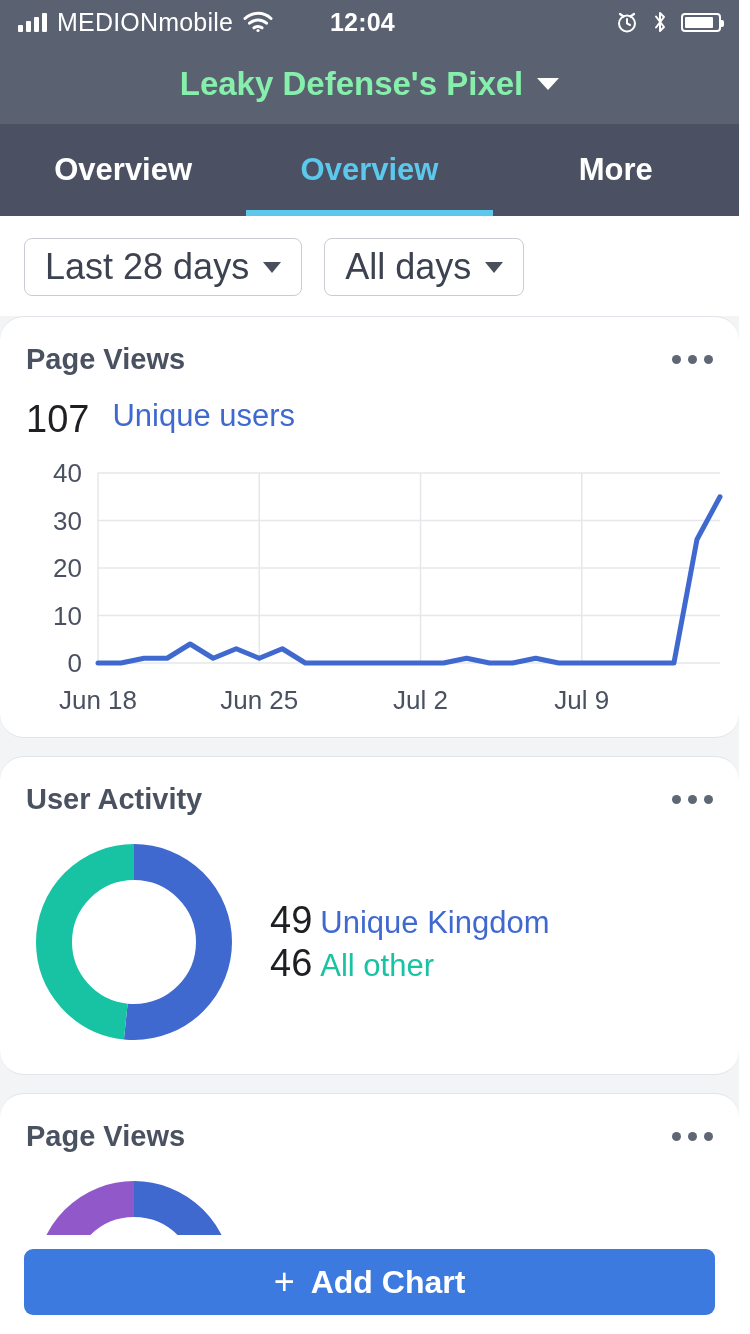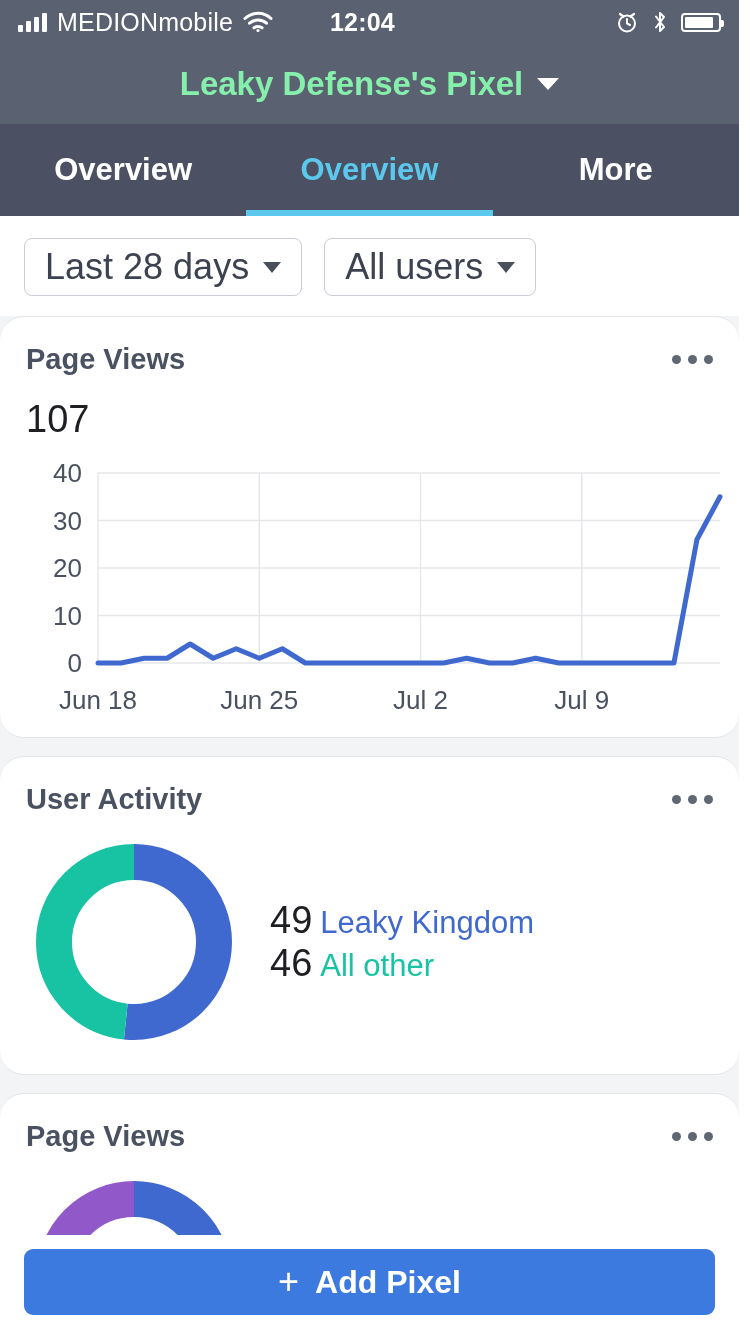--- a/index.html
+++ b/index.html
@@ -155,38 +155,39 @@
     <div class="tab active">Overview</div>
     <div class="tab">More</div>
   </div>
 
   <div class="filters">
     <div class="chip">
       <span>Last 28 days</span>
       <span class="caret"></span>
     </div>
     <div class="chip">
-      <span>All users</span>
+      <span>All days</span>
       <span class="caret"></span>
     </div>
   </div>
 
   <div class="scroll">
 
     <div class="card">
       <div class="card-head">
         <div class="card-title">Page Views</div>
         <div class="dots">
             <i></i>
             <i></i>
             <i></i>
           </div>
       </div>
       <div class="metric">
         <span class="metric-num">107</span>
+        <span class="metric-lbl lbl-blue">Unique users</span>
       </div>
       <div class="linechart">
         <svg id="line-svg" width="730" height="268" viewBox="0 0 730 268">
             <line x1="88" x2="710" y1="208" y2="208" stroke="#e6e7ea" stroke-width="1.5"></line>
             <text x="72" y="217" text-anchor="end" font-size="26" fill="#4a5160" font-family="&quot;Liberation Sans&quot;, sans-serif">0</text>
             <line x1="88" x2="710" y1="160.5" y2="160.5" stroke="#e6e7ea" stroke-width="1.5"></line>
             <text x="72" y="169.5" text-anchor="end" font-size="26" fill="#4a5160" font-family="&quot;Liberation Sans&quot;, sans-serif">10</text>
             <line x1="88" x2="710" y1="113" y2="113" stroke="#e6e7ea" stroke-width="1.5"></line>
             <text x="72" y="122" text-anchor="end" font-size="26" fill="#4a5160" font-family="&quot;Liberation Sans&quot;, sans-serif">20</text>
             <line x1="88" x2="710" y1="65.5" y2="65.5" stroke="#e6e7ea" stroke-width="1.5"></line>
@@ -218,21 +219,21 @@
       <div class="donut-row">
         <div class="donut-wrap">
           <svg id="donut-svg-1" width="216" height="216" viewBox="0 0 216 216">
               <circle cx="108" cy="108" r="80" fill="none" stroke="#4069d0" stroke-width="36" stroke-dasharray="259.26 243.39" stroke-dashoffset="0.00" transform="rotate(-90 108 108)"></circle>
               <circle cx="108" cy="108" r="80" fill="none" stroke="#17c3a2" stroke-width="36" stroke-dasharray="243.39 259.26" stroke-dashoffset="-259.26" transform="rotate(-90 108 108)"></circle>
             </svg>
         </div>
         <div class="legend">
           <div class="legend-line">
             <span class="legend-num">49</span>
-            <span class="legend-lbl lbl-blue">Leaky Kingdom</span>
+            <span class="legend-lbl lbl-blue">Unique Kingdom</span>
           </div>
           <div class="legend-line">
             <span class="legend-num">46</span>
             <span class="legend-lbl lbl-teal">All other</span>
           </div>
         </div>
       </div>
     </div>
 
     <div class="card">
@@ -258,17 +259,17 @@
           </div>
         </div>
       </div>
     </div>
 
   </div>
 
   <div class="bottombar">
     <button class="add-btn">
       <span class="plus">+</span>
-      <span>Add Pixel</span>
+      <span>Add Chart</span>
     </button>
   </div>
 
 </div>
 
 </body></html>

